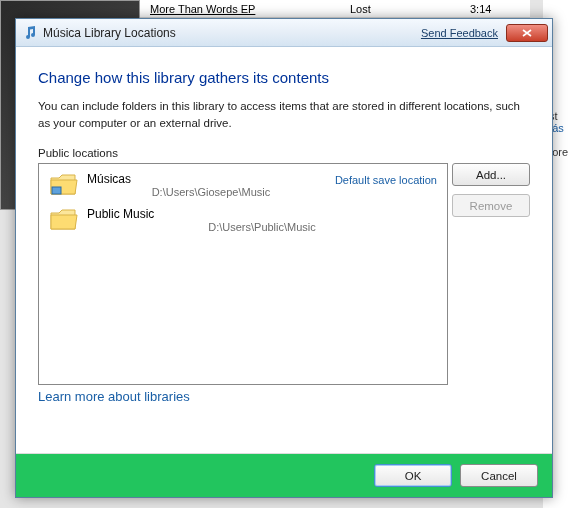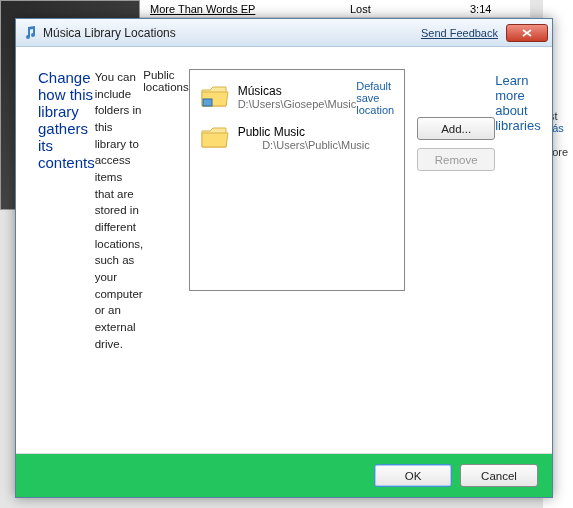--- a/index.html
+++ b/index.html
@@ -26,37 +26,37 @@
     }
     .tb-icon { width: 16px; height: 16px; margin-right: 5px; }
     .tb-title { font-size: 12px; color: #222; flex: 1; }
     .tb-feedback { font-size: 11px; color: #1a3f6a; text-decoration: underline; margin-right: 8px; cursor: pointer; }
     .close-btn {
       width: 42px; height: 18px; background: linear-gradient(to bottom, #f08f83, #c9402b);
       border: 1px solid #8a2d1d; border-radius: 3px; display: flex; align-items: center; justify-content: center;
       cursor: pointer; color: #fff; font-size: 11px; font-weight: bold;
     }
     
-    .body { flex: 1; padding: 22px 22px 14px 22px; display: flex; flex-direction: row; }
+    .body { flex: 1; padding: 22px 22px 14px 22px; display: flex; flex-direction: column; }
     .heading { color: #003399; font-size: 15px; font-weight: normal; margin-bottom: 12px; }
     .desc { font-size: 11.5px; color: #222; line-height: 1.45; margin-bottom: 16px; }
     .section-label { font-size: 11.5px; color: #222; margin-bottom: 4px; }
     
-    .main-row { display: flex; gap: 12px; }
+    .main-row { display: flex; gap: 4px; }
     .loc-list {
       flex: 1; border: 1px solid #888; background: #fff; height: 222px; padding: 4px 2px; overflow-y: auto;
     }
     .loc-item { display: flex; align-items: center; padding: 4px 8px 5px 8px; }
     .folder-icon { width: 30px; height: 26px; margin-right: 8px; flex-shrink: 0; }
     .loc-text { flex: 1; }
     .loc-name { font-size: 12px; color: #000; }
     .loc-path { font-size: 11px; color: #6d6d6d; text-align: center; }
     .loc-badge { font-size: 11px; color: #1a5fa6; align-self: flex-start; margin-top: 2px; }
     
-    .side-buttons { width: 78px; display: flex; flex-direction: column; gap: 8px; margin-top: 48px; }
+    .side-buttons { width: 78px; display: flex; flex-direction: column; gap: 8px; }
     .win-btn {
       height: 23px; font-size: 11.5px; background: linear-gradient(to bottom, #fdfdfd, #e7e7e7);
       border: 1px solid #8a8a8a; border-radius: 3px; cursor: pointer; color: #222;
     }
     .win-btn:disabled { color: #9a9a9a; border-color: #bdbdbd; background: #f3f3f3; cursor: default; }
     
     .learn-link { font-size: 13px; color: #1a5fa6; margin-top: 4px; cursor: pointer; display: inline-block; }
     
     .footer {
       height: 44px; background: #22c55e; border-top: 1px solid #dcdcdc;

